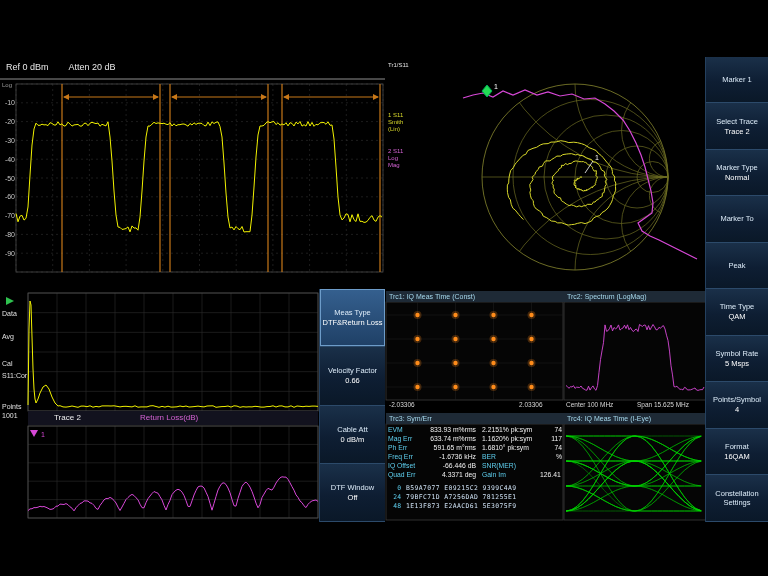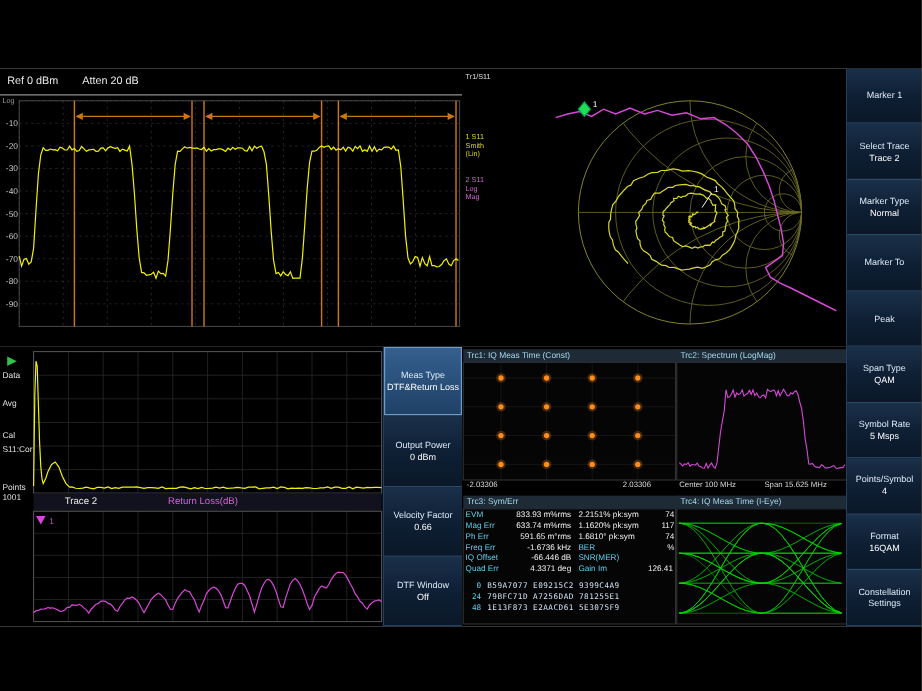--- a/index.html
+++ b/index.html
@@ -254,26 +254,26 @@
     <div class="cat-strip">
       <span class="t2">Trace 2</span>
       <span class="rl">Return Loss(dB)</span>
     </div>
     <nav class="menu" id="cat-menu">
         <div class="menu-btn hl">
           <div class="m-label">Meas Type</div>
           <div class="m-value">DTF&amp;Return Loss</div>
         </div>
         <div class="menu-btn">
-          <div class="m-label">Output Power</div>
-          <div class="m-value">0 dBm</div>
-        </div>
-        <div class="menu-btn">
           <div class="m-label">Velocity Factor</div>
           <div class="m-value">0.66</div>
+        </div>
+        <div class="menu-btn">
+          <div class="m-label">Cable Att</div>
+          <div class="m-value">0 dB/m</div>
         </div>
         <div class="menu-btn">
           <div class="m-label">DTF Window</div>
           <div class="m-value">Off</div>
         </div>
       </nav>
   </section>
 
   <section class="quad" id="vsa">
     <svg id="vsa-svg" width="321" height="233">
@@ -427,21 +427,21 @@
           <span class="hex-i">24</span>
           <span class="hex-h">79BFC71D A7256DAD 781255E1</span>
         </div>
         <div class="hex-row">
           <span class="hex-i">48</span>
           <span class="hex-h">1E13F873 E2AACD61 5E3075F9</span>
         </div>
       </div>
     <nav class="menu" id="vsa-menu">
         <div class="menu-btn">
-          <div class="m-label">Span Type</div>
+          <div class="m-label">Time Type</div>
           <div class="m-value">QAM</div>
         </div>
         <div class="menu-btn">
           <div class="m-label">Symbol Rate</div>
           <div class="m-value">5 Msps</div>
         </div>
         <div class="menu-btn">
           <div class="m-label">Points/Symbol</div>
           <div class="m-value">4</div>
         </div>

